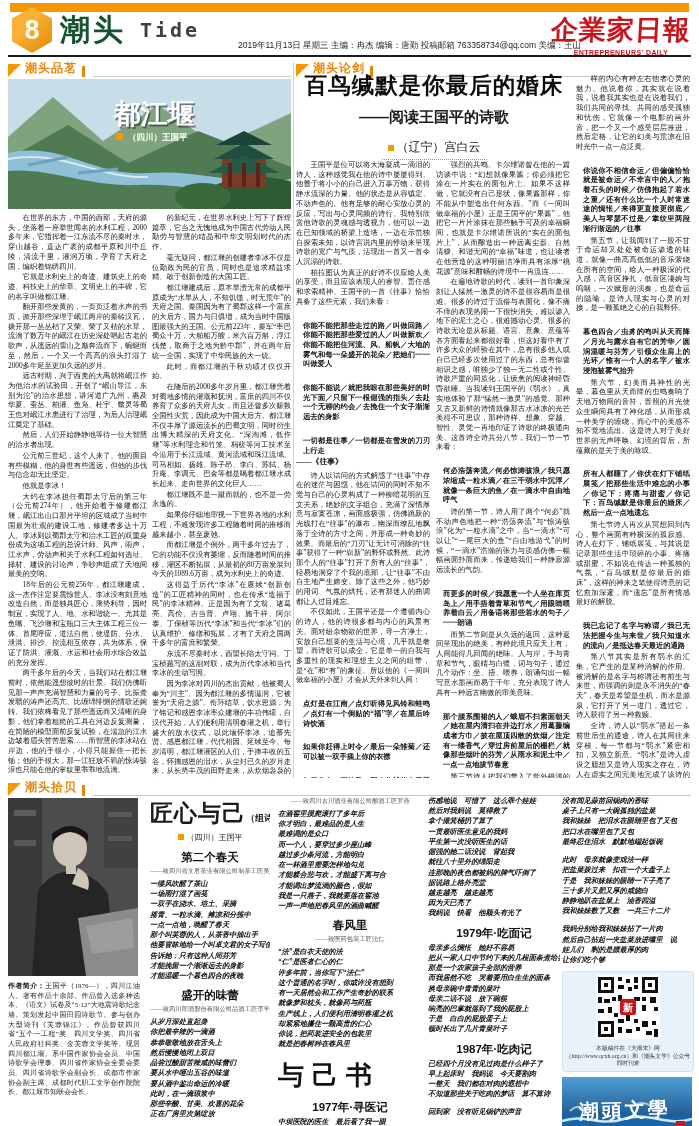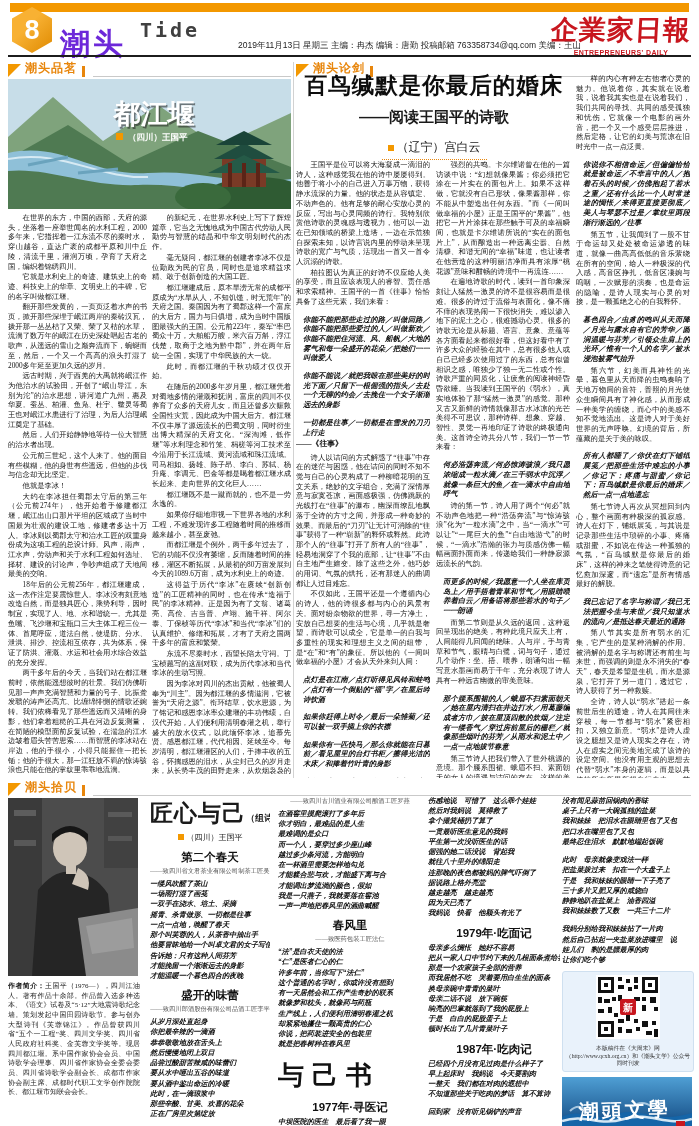--- a/index.html
+++ b/index.html
@@ -5,39 +5,39 @@
   html,body{margin:0;padding:0;background:#e9e9e9}
   .page{position:relative;width:699px;height:1126px;margin:0 auto;background:#fff;
         font-family:"Liberation Serif",serif;color:#1a1a1a;overflow:hidden}
   .abs{position:absolute}
   
   .topbar{left:10px;top:3px;width:679px;height:9px;background:#F39800}
   .hex{left:12px;top:7px;width:40px;height:46px;background:linear-gradient(135deg,#F8B133 40%,#DF8A00);
        clip-path:polygon(50% 0,100% 25%,100% 75%,50% 100%,0 75%,0 25%);
        display:flex;align-items:center;justify-content:center;color:#fff;
        font:900 27px "Liberation Sans",sans-serif}
-  .secname{left:60px;top:24px;font:900 30px "Liberation Sans",sans-serif;letter-spacing:3px;color:#6d28d9}
+  .secname{left:60px;top:10px;font:900 30px "Liberation Sans",sans-serif;letter-spacing:3px;color:#14532d}
   .secen{left:140px;top:18px;font:700 20px "DejaVu Sans Mono",monospace;color:#404040;letter-spacing:3px}
   .dateline{left:238px;top:40px;width:330px;font:8.5px "Liberation Sans",sans-serif;color:#222;
             text-align:center;white-space:nowrap}
   .masthead{left:548px;top:12px;width:146px;text-align:center;color:#C8161E}
   .masthead .cn{font:900 27px "Liberation Serif",serif;letter-spacing:1px;transform:skewX(-3deg)}
   .masthead .en{font:700 7px "Liberation Sans",sans-serif;letter-spacing:.4px;margin-top:1px}
   .hrule{left:8px;top:55px;width:683px;height:2px;background:#1c1c1c}
   
   .sechead{display:flex;align-items:flex-end;height:15px}
   .sechead .tri{width:13px;height:13px;background:#F39800;clip-path:polygon(0 0,100% 0,0 100%);flex:0 0 13px}
   .sechead .lbl{font:700 12px "Liberation Sans",sans-serif;color:#E8860C;margin-left:4px;letter-spacing:1px;white-space:nowrap}
   .sechead .tick{width:3px;height:11px;background:#E8860C;margin-left:5px;flex:0 0 3px}
   .sechead .line{flex:1;height:1px;background:#c9c9c9;margin-left:8px}
   .vline{width:1px;background:#d2d2d2}
   
   .textcol{font-size:7.3px;line-height:1.33;text-align:justify;color:#141414;overflow:hidden}
   .para{text-indent:2em;margin:0 0 1px}
-  .quote{font-weight:700;font-style:italic;margin:8px 0 2px 7px;color:#111}
+  .quote{font-weight:700;margin:14px 0 2px 7px;color:#111}
   .cite{font-weight:700;text-align:left;margin:2px 10px 3px 0;font-size:7.8px}
   .pline{font:italic 700 7.2px "Liberation Serif",serif;line-height:1.42;white-space:nowrap;overflow:hidden;color:#111}
   .ptitle{font:700 11.5px "Liberation Sans",sans-serif;text-align:center;margin:7px 0 2px;color:#111}
   .ded{font-size:6.3px;color:#555;text-align:center;margin:1px 0 3px;white-space:nowrap;overflow:hidden}
   .gap{height:8px}
   .btitle{font:900 26px "Liberation Sans",sans-serif;text-align:left;letter-spacing:8px;margin:9px 0 3px;color:#111}
   .byline-sm{font-size:8px;text-align:center;margin:3px 0 4px}
   .osq{display:inline-block;width:6px;height:6px;background:#F39800;margin-right:3px}
   
   .rtitlebox{left:296px;top:70px;width:276px;text-align:center}
@@ -216,21 +216,21 @@
     <div class="craft-title">
       <span class="big">匠心与己</span><span class="small">（组诗）</span>
     </div>
     <div>
         <div class="byline-sm"><span class="osq"></span>（四川）王国平</div>
         <div class="ptitle">第二个春天</div>
         <div class="ded">——致四川省文君茶业有限公司制茶工匠吴芙蓉</div>
         <div class="pline">一缕风吹醒了茶山</div>
         <div class="pline">一场雨打湿了画笺</div>
         <div class="pline">一双手在浇水、培土、采摘</div>
-        <div class="pline">摇青、杀青做形、一切都是往事</div>
+        <div class="pline">摇青、一粒水滴、摊凉和分拣中</div>
         <div class="pline">一点一点地，唤醒了春天</div>
         <div class="pline">那个叫芙蓉的人，从茶香中抽出手</div>
         <div class="pline">他要冒昧地给一个叫卓文君的女子写信</div>
         <div class="pline">告诉她：只有这种人间芬芳</div>
         <div class="pline">才能挽留一个渐渐远去的身影</div>
         <div class="pline">才能温暖一个暮色四合的夜晚</div>
         <div class="ptitle">盛开的味蕾</div>
         <div class="ded">——致四川郎酒股份有限公司品酒工匠李平</div>
         <div class="pline">从岁月深处直起身</div>
         <div class="pline">你把最辛辣的一滴酒</div>

